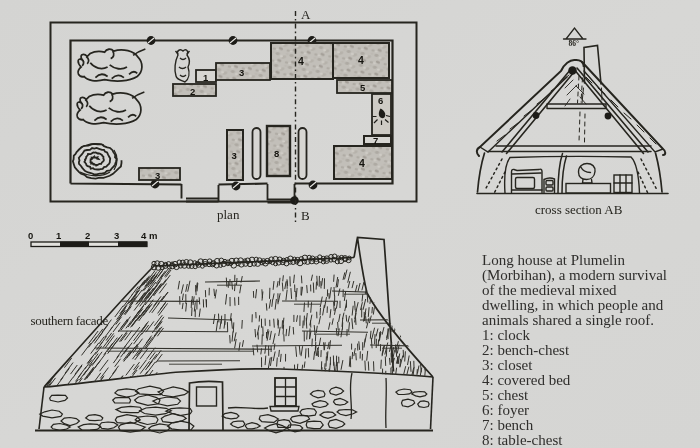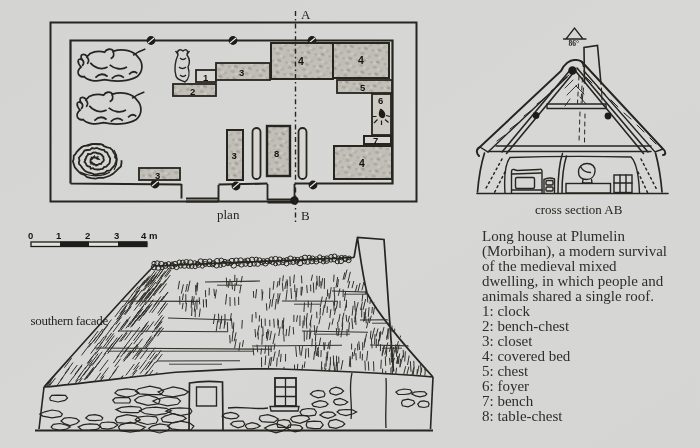--- a/index.html
+++ b/index.html
@@ -1,18 +1,18 @@
 <!DOCTYPE html>
 <html><head>
 <meta charset="utf-8">
 <style>
 html,body{margin:0;padding:0;background:#888;}
 #page{position:relative;width:700px;height:448px;overflow:hidden;
  background:#d8d7d3;font-family:"Liberation Serif",serif;}
-.cap{position:absolute;color:#2f2e2c;}
+.cap{position:absolute;color:#2f2e2c;margin-top:24px;}
 </style>
 </head>
 <body>
 
 <div id="page">
 <svg width="700" height="448" viewBox="0 0 700 448" style="position:absolute;left:0;top:0">
 <defs>
 <linearGradient id="pagebg" x1="0" y1="0" x2="1" y2="1">
  <stop offset="0" stop-color="#d4d4d2"></stop>
  <stop offset="0.5" stop-color="#d7d7d5"></stop>

